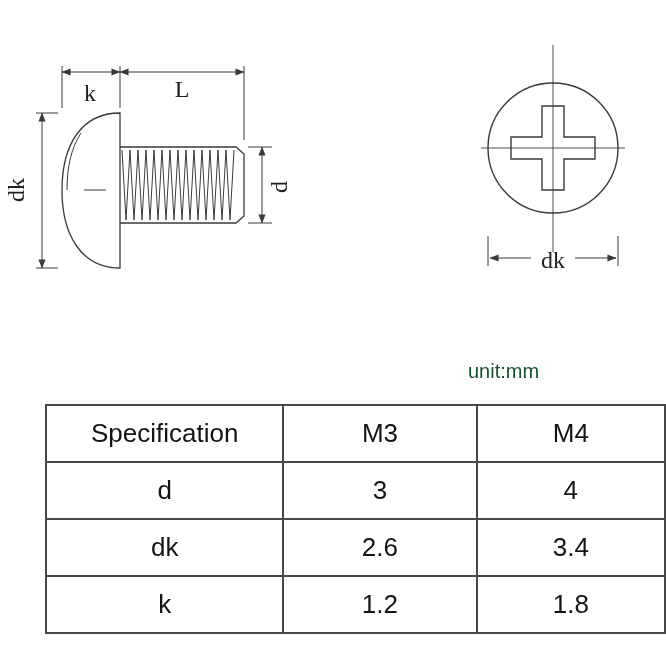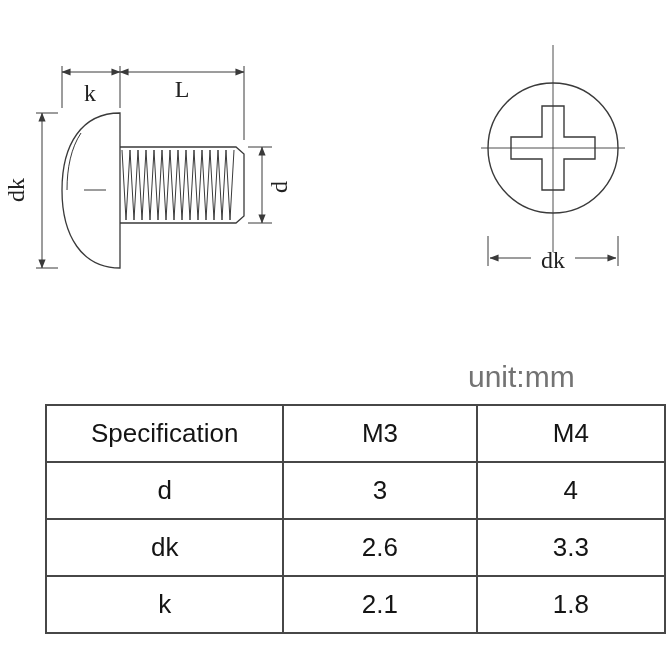--- a/index.html
+++ b/index.html
@@ -13,22 +13,22 @@
   }
   #drawing { position: absolute; left: 0; top: 0; }
   .dim-text {
     font-family: "Liberation Serif", serif;
     font-size: 24px;
     fill: #222222;
   }
   .unit-label {
     position: absolute;
     left: 468px; top: 360px;
-    font-size: 30px;
-    color: #737373;
+    font-size: 20px;
+    color: #14532d;
   }
   table.spec {
     position: absolute;
     left: 45px; top: 404px;
     border-collapse: collapse;
     table-layout: fixed;
   }
   table.spec td {
     border: 2px solid #474747;
     text-align: center;
@@ -102,21 +102,21 @@
       <td class="c2">M4</td>
     </tr>
     <tr>
       <td class="c0">d</td>
       <td class="c1">3</td>
       <td class="c2">4</td>
     </tr>
     <tr>
       <td class="c0">dk</td>
       <td class="c1">2.6</td>
-      <td class="c2">3.3</td>
+      <td class="c2">3.4</td>
     </tr>
     <tr>
       <td class="c0">k</td>
-      <td class="c1">2.1</td>
+      <td class="c1">1.2</td>
       <td class="c2">1.8</td>
     </tr>
   </tbody>
 </table>
 
 </body></html>

